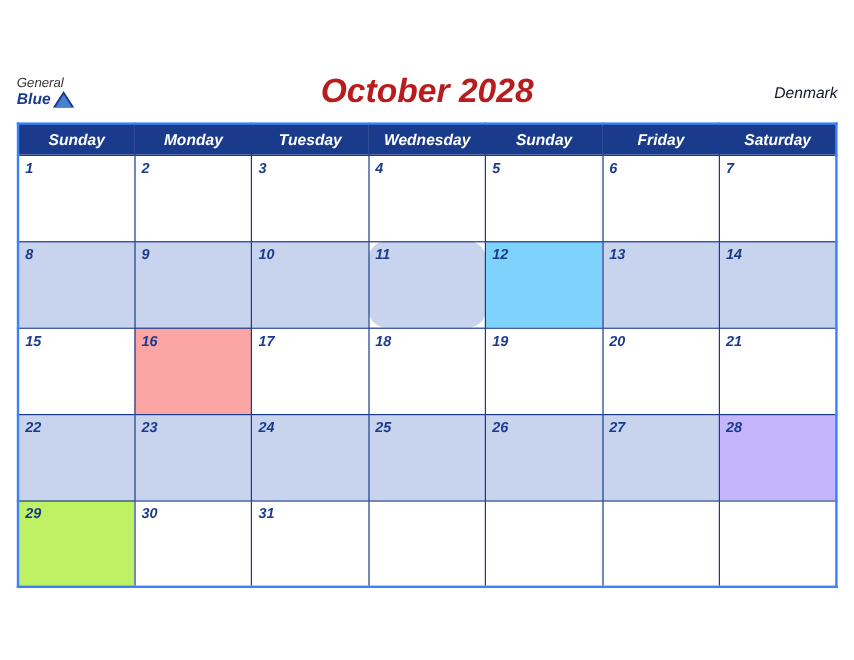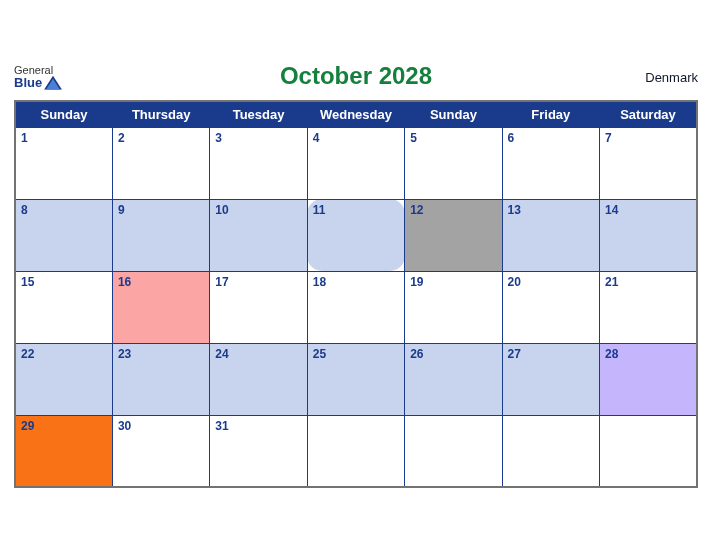--- a/index.html
+++ b/index.html
@@ -9,20 +9,21 @@
       display: flex;
       justify-content: center;
       align-items: center;
       width: 712px;
       min-height: 550px;
     }
     .calendar-container {
       width: 712px;
       padding: 10px 14px 14px 14px;
       background: #fff;
+      font-style: italic;
     }
     .calendar-header {
       display: flex;
       align-items: center;
       justify-content: center;
       position: relative;
       margin-bottom: 4px;
       padding: 4px 0 6px 0;
     }
     .logo-area {
@@ -46,37 +47,37 @@
       font-weight: bold;
     }
     .logo-icon {
       display: inline-block;
       width: 18px;
       height: 14px;
       margin-left: 2px;
       vertical-align: middle;
     }
     .month-title {
-      font-size: 24px;
-      color: #15803d;
+      font-size: 28px;
+      color: #b91c1c;
       font-weight: bold;
       text-align: center;
     }
     .country-label {
       position: absolute;
       right: 0;
       top: 50%;
       transform: translateY(-50%);
       font-size: 13px;
       color: #0f172a;
     }
     .calendar-table {
       width: 100%;
       border-collapse: collapse;
-      border: 2px solid #737373;
+      border: 2px solid #3b82f6;
     }
     .calendar-table thead tr th {
       background-color: #1a3a8c;
       color: #fff;
       font-size: 13px;
       font-weight: bold;
       text-align: center;
       padding: 5px 4px;
       border: 1px solid #1a3a8c;
     }
@@ -111,21 +112,21 @@
       </span>
     </div>
     <h1 class="month-title">October 2028</h1>
     <span class="country-label">Denmark</span>
   </div>
 
   <table class="calendar-table">
     <thead>
       <tr>
         <th>Sunday</th>
-        <th>Thursday</th>
+        <th>Monday</th>
         <th>Tuesday</th>
         <th>Wednesday</th>
         <th>Sunday</th>
         <th>Friday</th>
         <th>Saturday</th>
       </tr>
     </thead>
     <tbody id="calendar-body">
     <tr>
           <td style="background-color: rgb(255, 255, 255);">
@@ -156,21 +157,21 @@
           </td>
           <td style="background-color: rgb(200, 211, 238);">
             <span class="day-number">9</span>
           </td>
           <td style="background-color: rgb(200, 211, 238);">
             <span class="day-number">10</span>
           </td>
           <td style="background-color: rgb(200, 211, 238); border-radius: 15px;">
             <span class="day-number">11</span>
           </td>
-          <td style="background-color: #a3a3a3;">
+          <td style="background-color: #7dd3fc;">
             <span class="day-number">12</span>
           </td>
           <td style="background-color: rgb(200, 211, 238);">
             <span class="day-number">13</span>
           </td>
           <td style="background-color: rgb(200, 211, 238);">
             <span class="day-number">14</span>
           </td>
         </tr>
         <tr>
@@ -213,21 +214,21 @@
             <span class="day-number">26</span>
           </td>
           <td style="background-color: rgb(200, 211, 238);">
             <span class="day-number">27</span>
           </td>
           <td style="background-color: #c4b5fd;">
             <span class="day-number">28</span>
           </td>
         </tr>
         <tr>
-          <td style="background-color: #f97316; margin-top: 27px;">
+          <td style="background-color: #bef264; margin-top: 27px;">
             <span class="day-number">29</span>
           </td>
           <td style="background-color: rgb(255, 255, 255);">
             <span class="day-number">30</span>
           </td>
           <td style="background-color: rgb(255, 255, 255);">
             <span class="day-number">31</span>
           </td>
           <td style="background-color: rgb(255, 255, 255);"></td>
           <td style="background-color: rgb(255, 255, 255);"></td>

